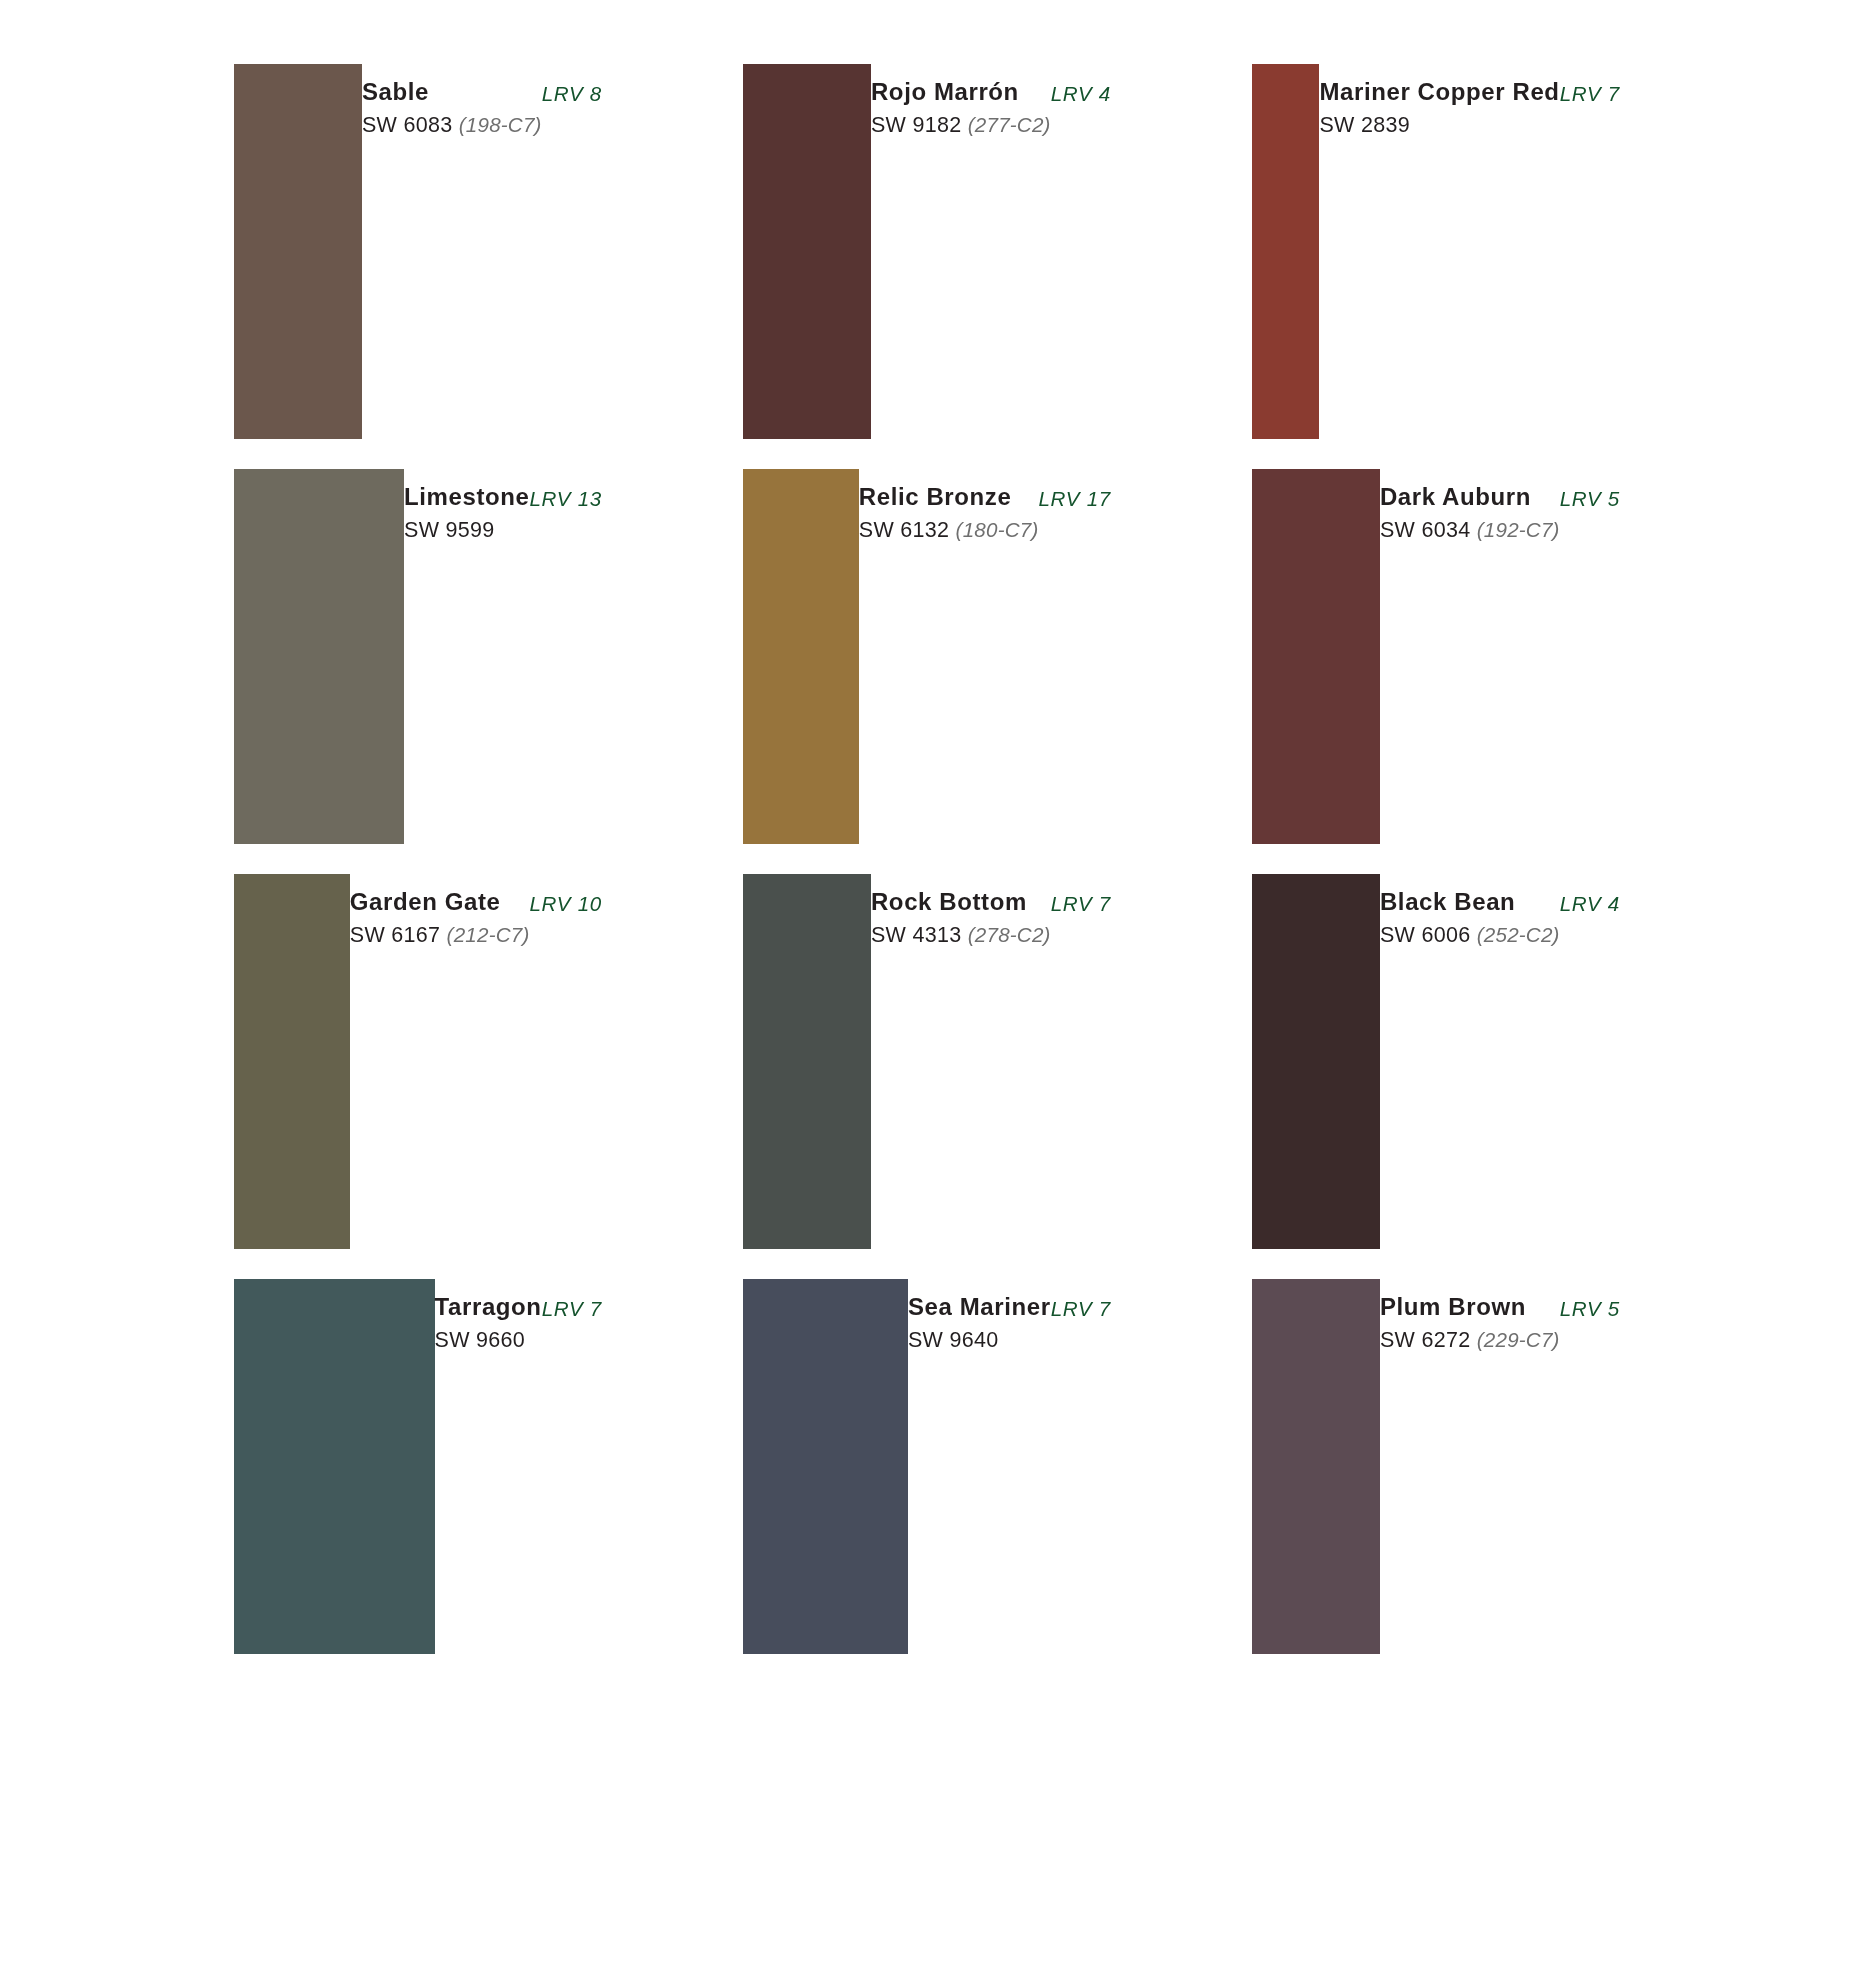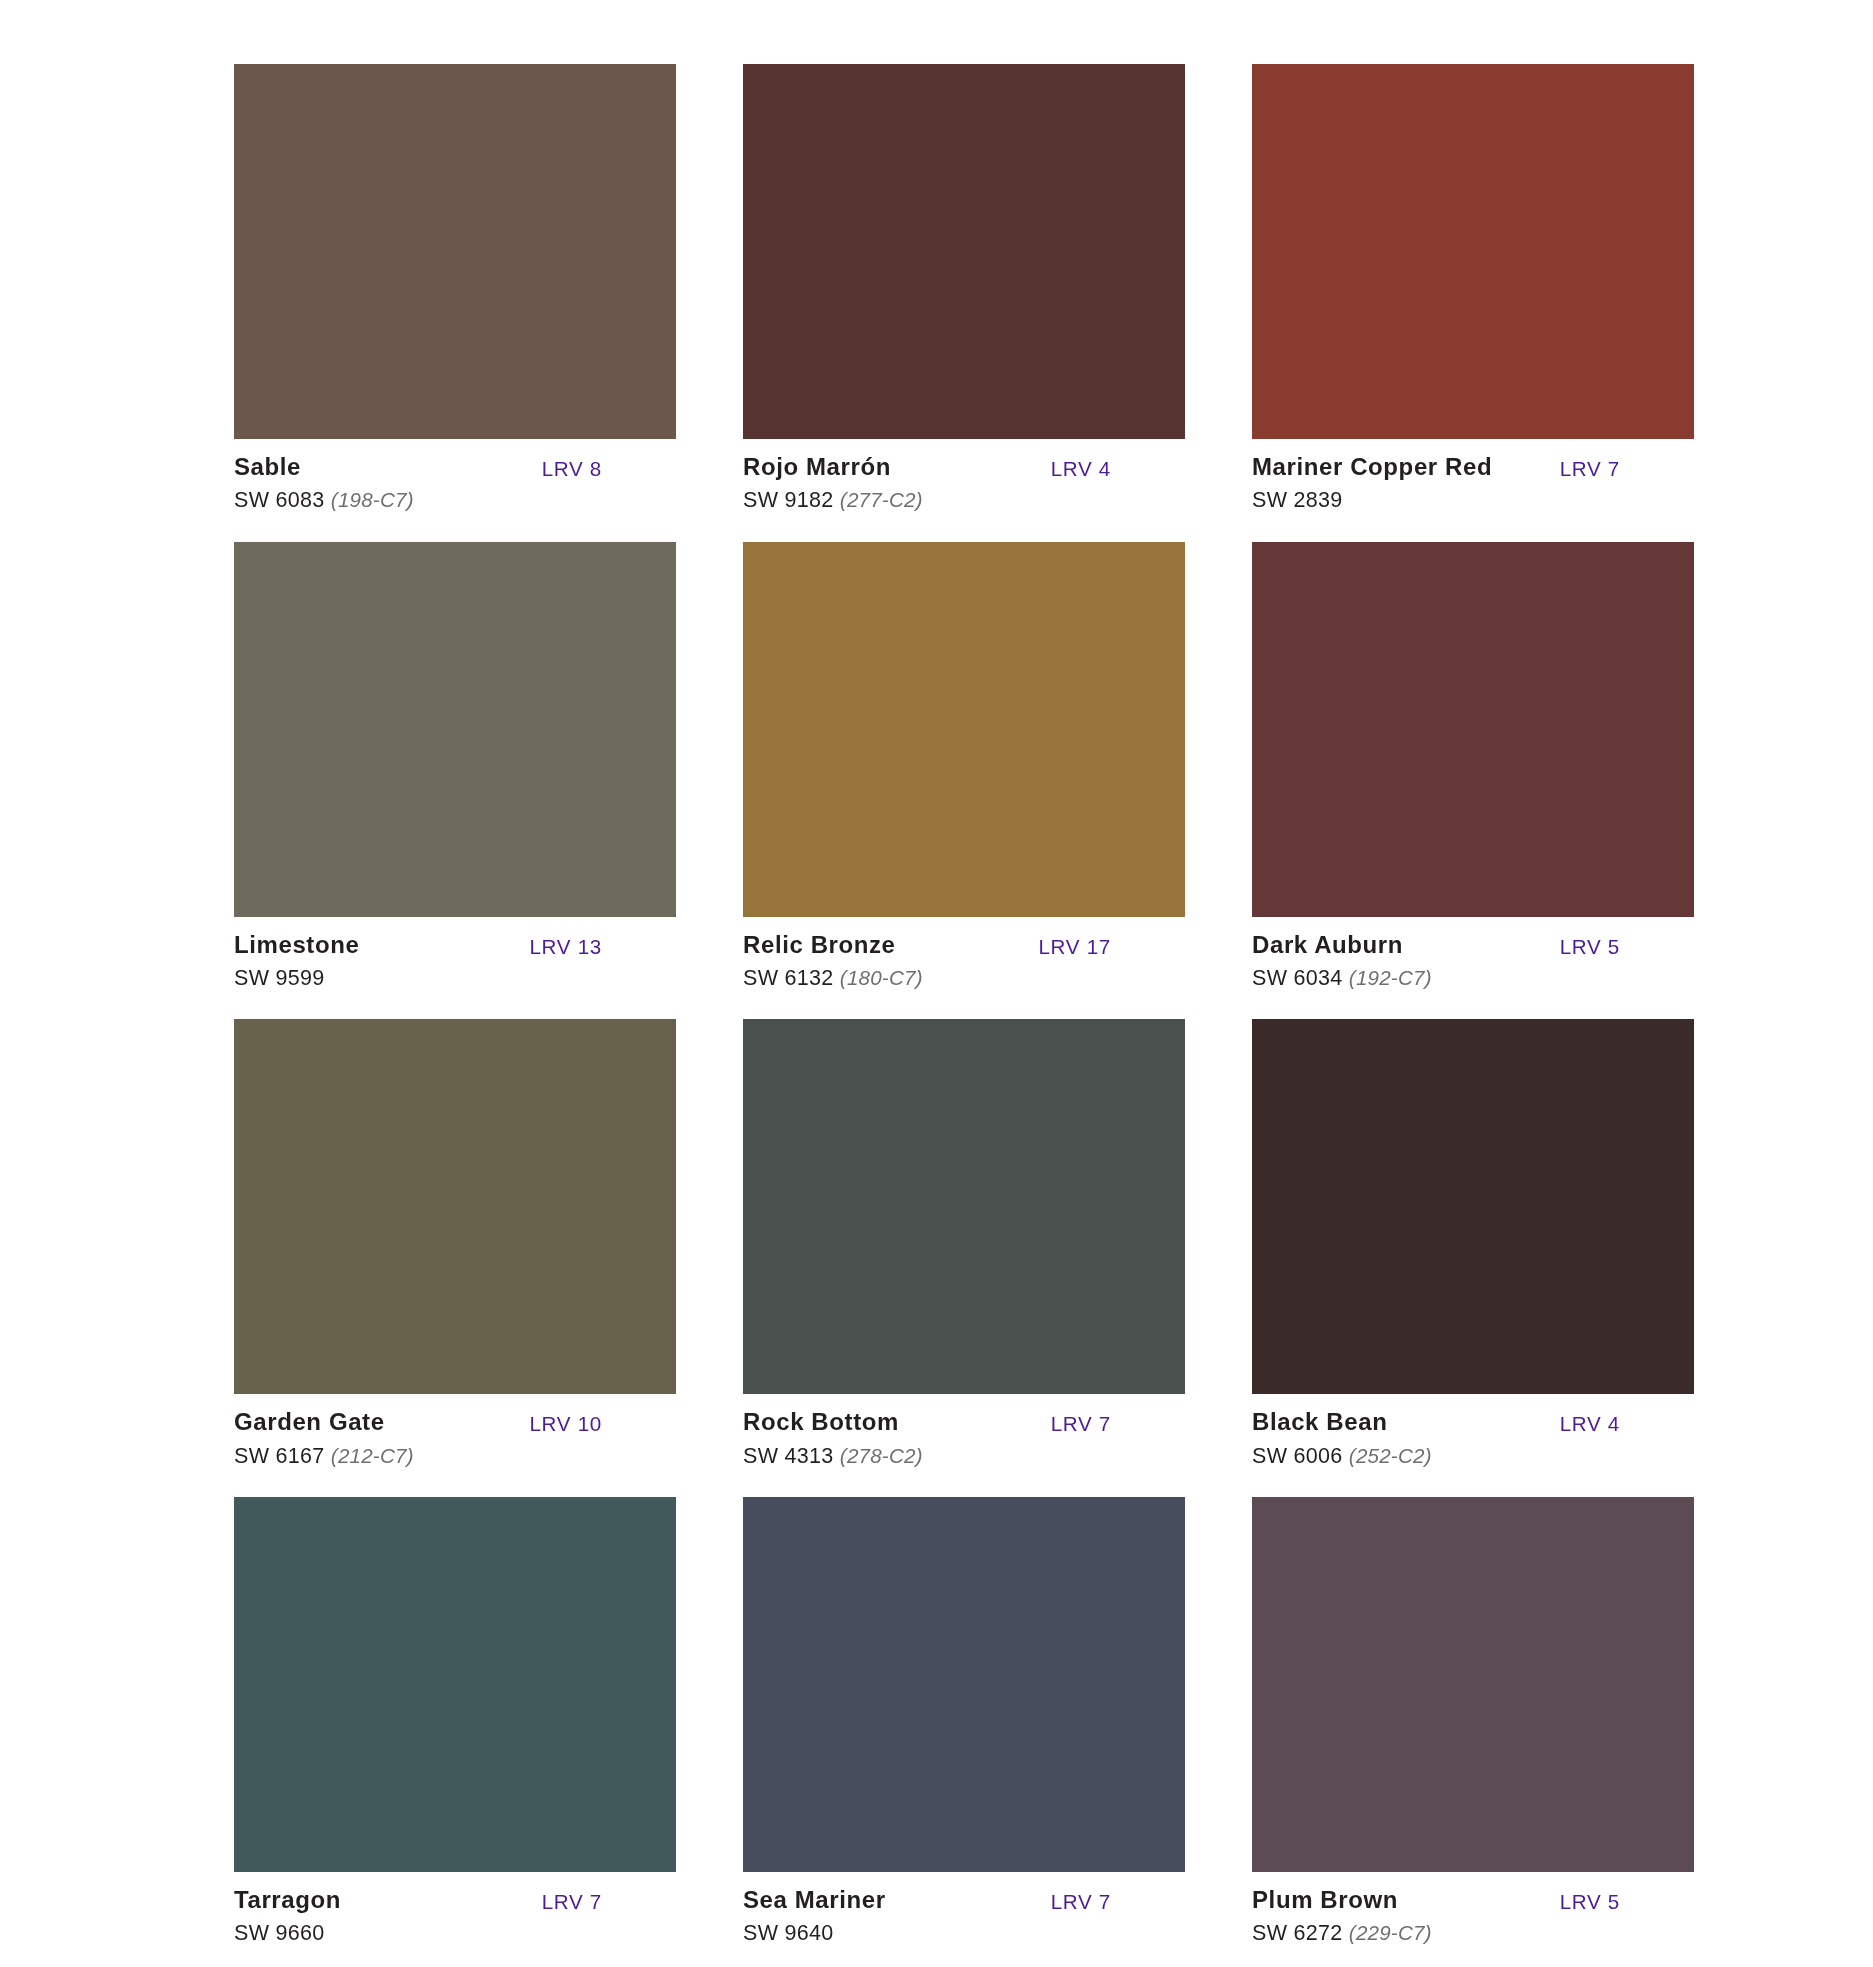--- a/index.html
+++ b/index.html
@@ -26,21 +26,21 @@
   .swatch-grid {
     display: grid;
     grid-template-columns: repeat(3, 442px);
     grid-template-rows: repeat(4, auto);
     column-gap: 67px;
     row-gap: 30px;
   }
 
   .swatch-card {
     display: flex;
-    flex-direction: column;
+    flex-direction: row;
     width: 368px;
   }
 
   .swatch-chip {
     width: 442px;
     height: 375px;
     display: block;
   }
 
   .swatch-meta {
@@ -83,25 +83,26 @@
     font-size: 20.6px;
     letter-spacing: 0.2px;
     margin-top: 20px;
   }
   .swatch-altcode:empty {
     display: none;
   }
 
   .swatch-lrv {
     font-size: 20.6px;
-    color: #4c1d95;
+    color: #14532d;
     letter-spacing: 0.7px;
     white-space: nowrap;
     padding-top: 1.9px;
     text-align: right;
+    font-style: italic;
   }
 </style>
 </head>
 <body>
 
 <div id="palette-sheet">
   <div class="swatch-grid">
       <div class="swatch-card">
         <div class="swatch-chip" style="background: rgb(107, 87, 76);"></div>
         <div class="swatch-meta">

